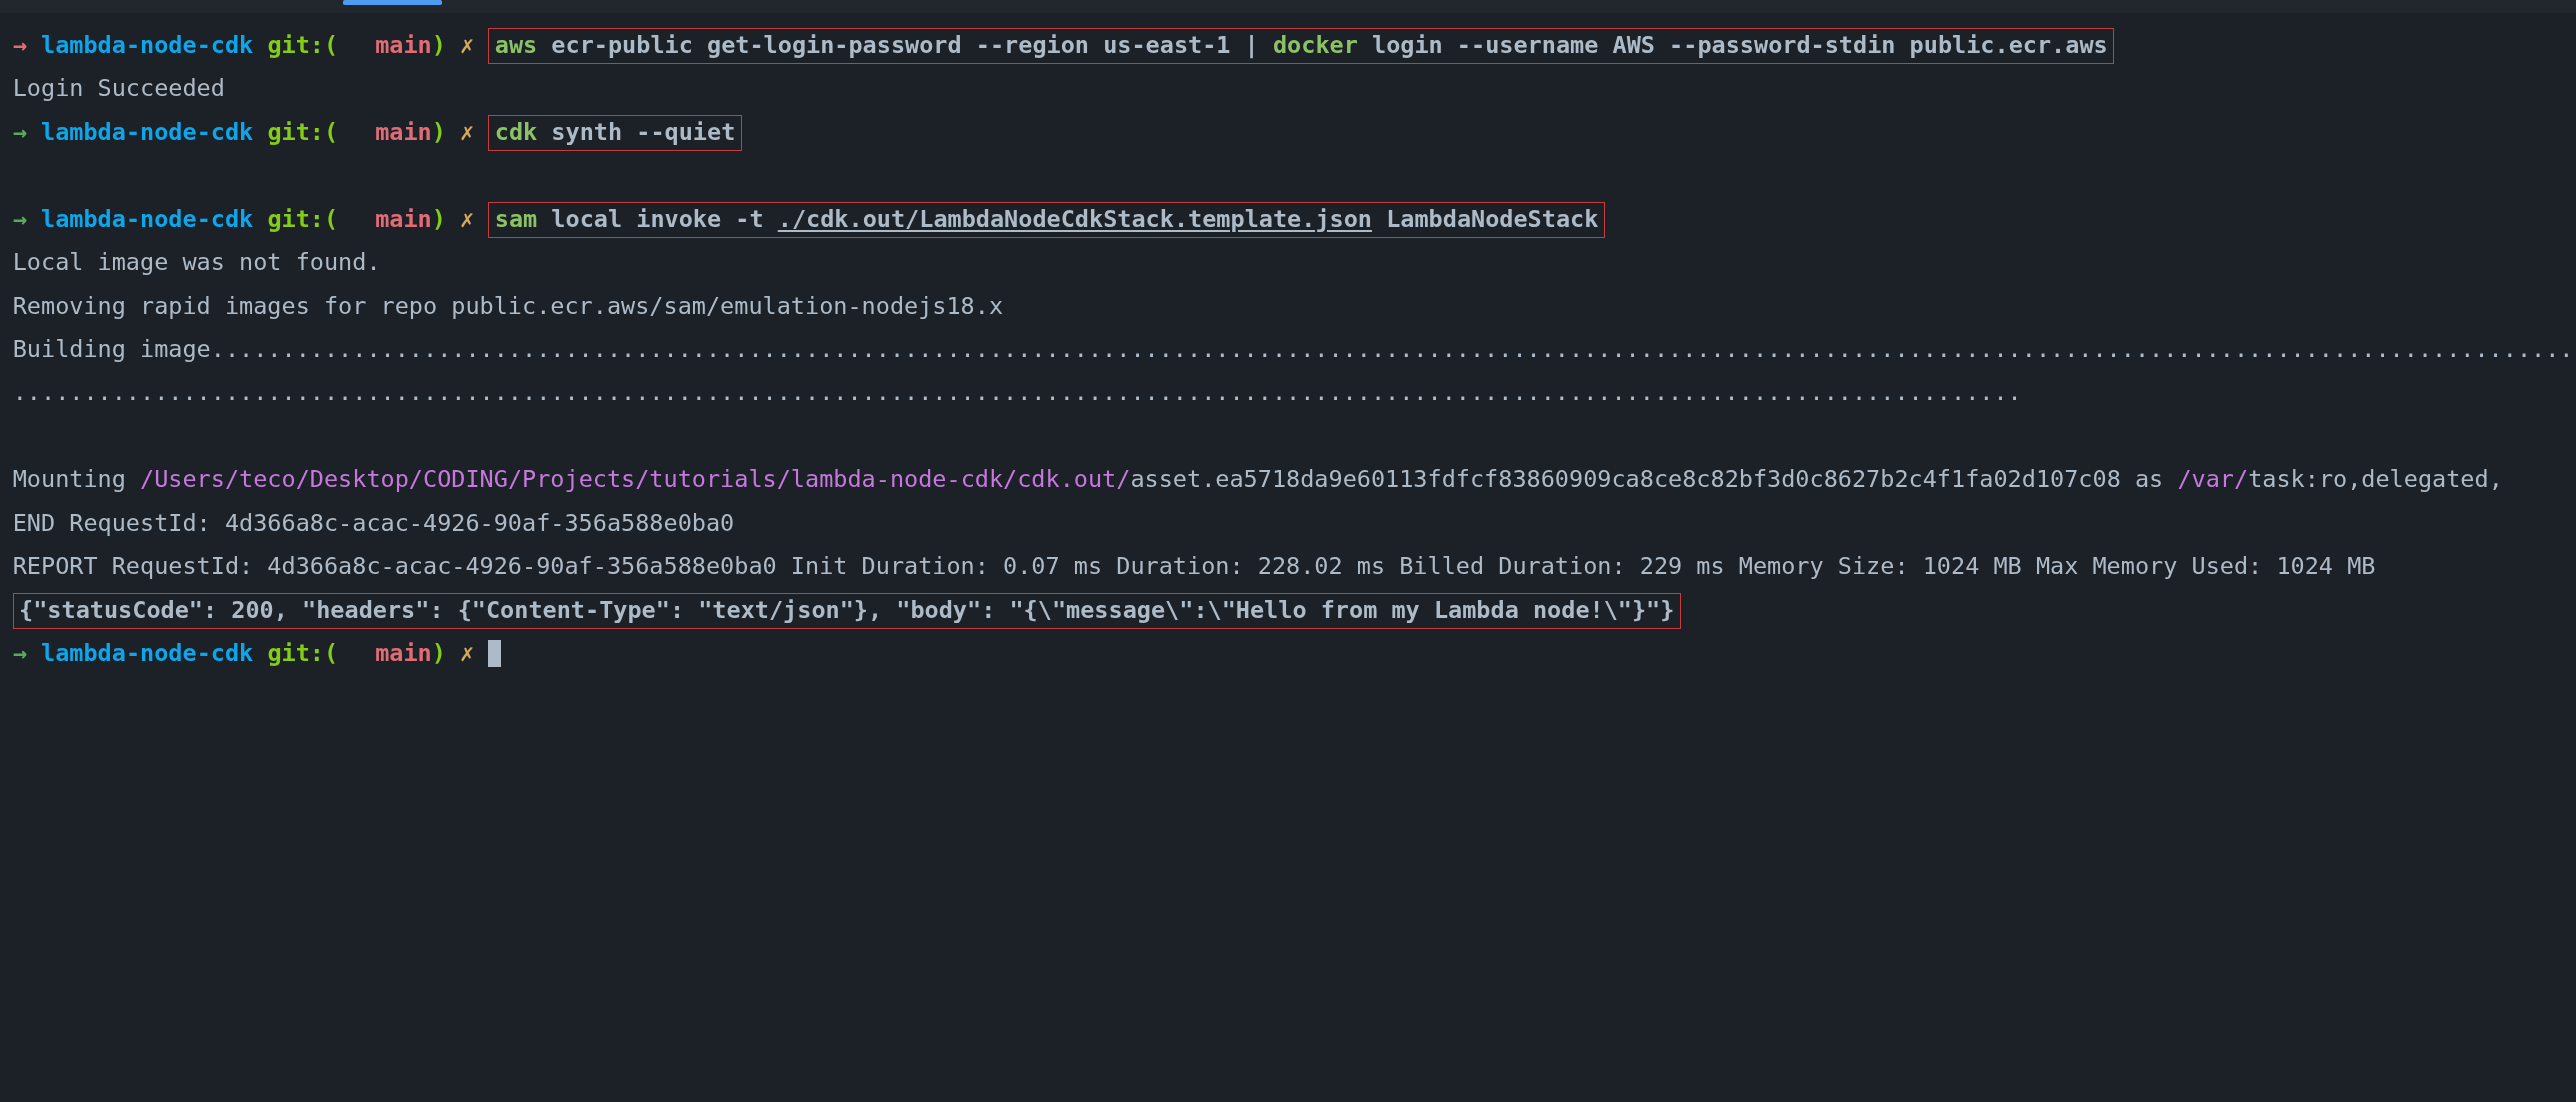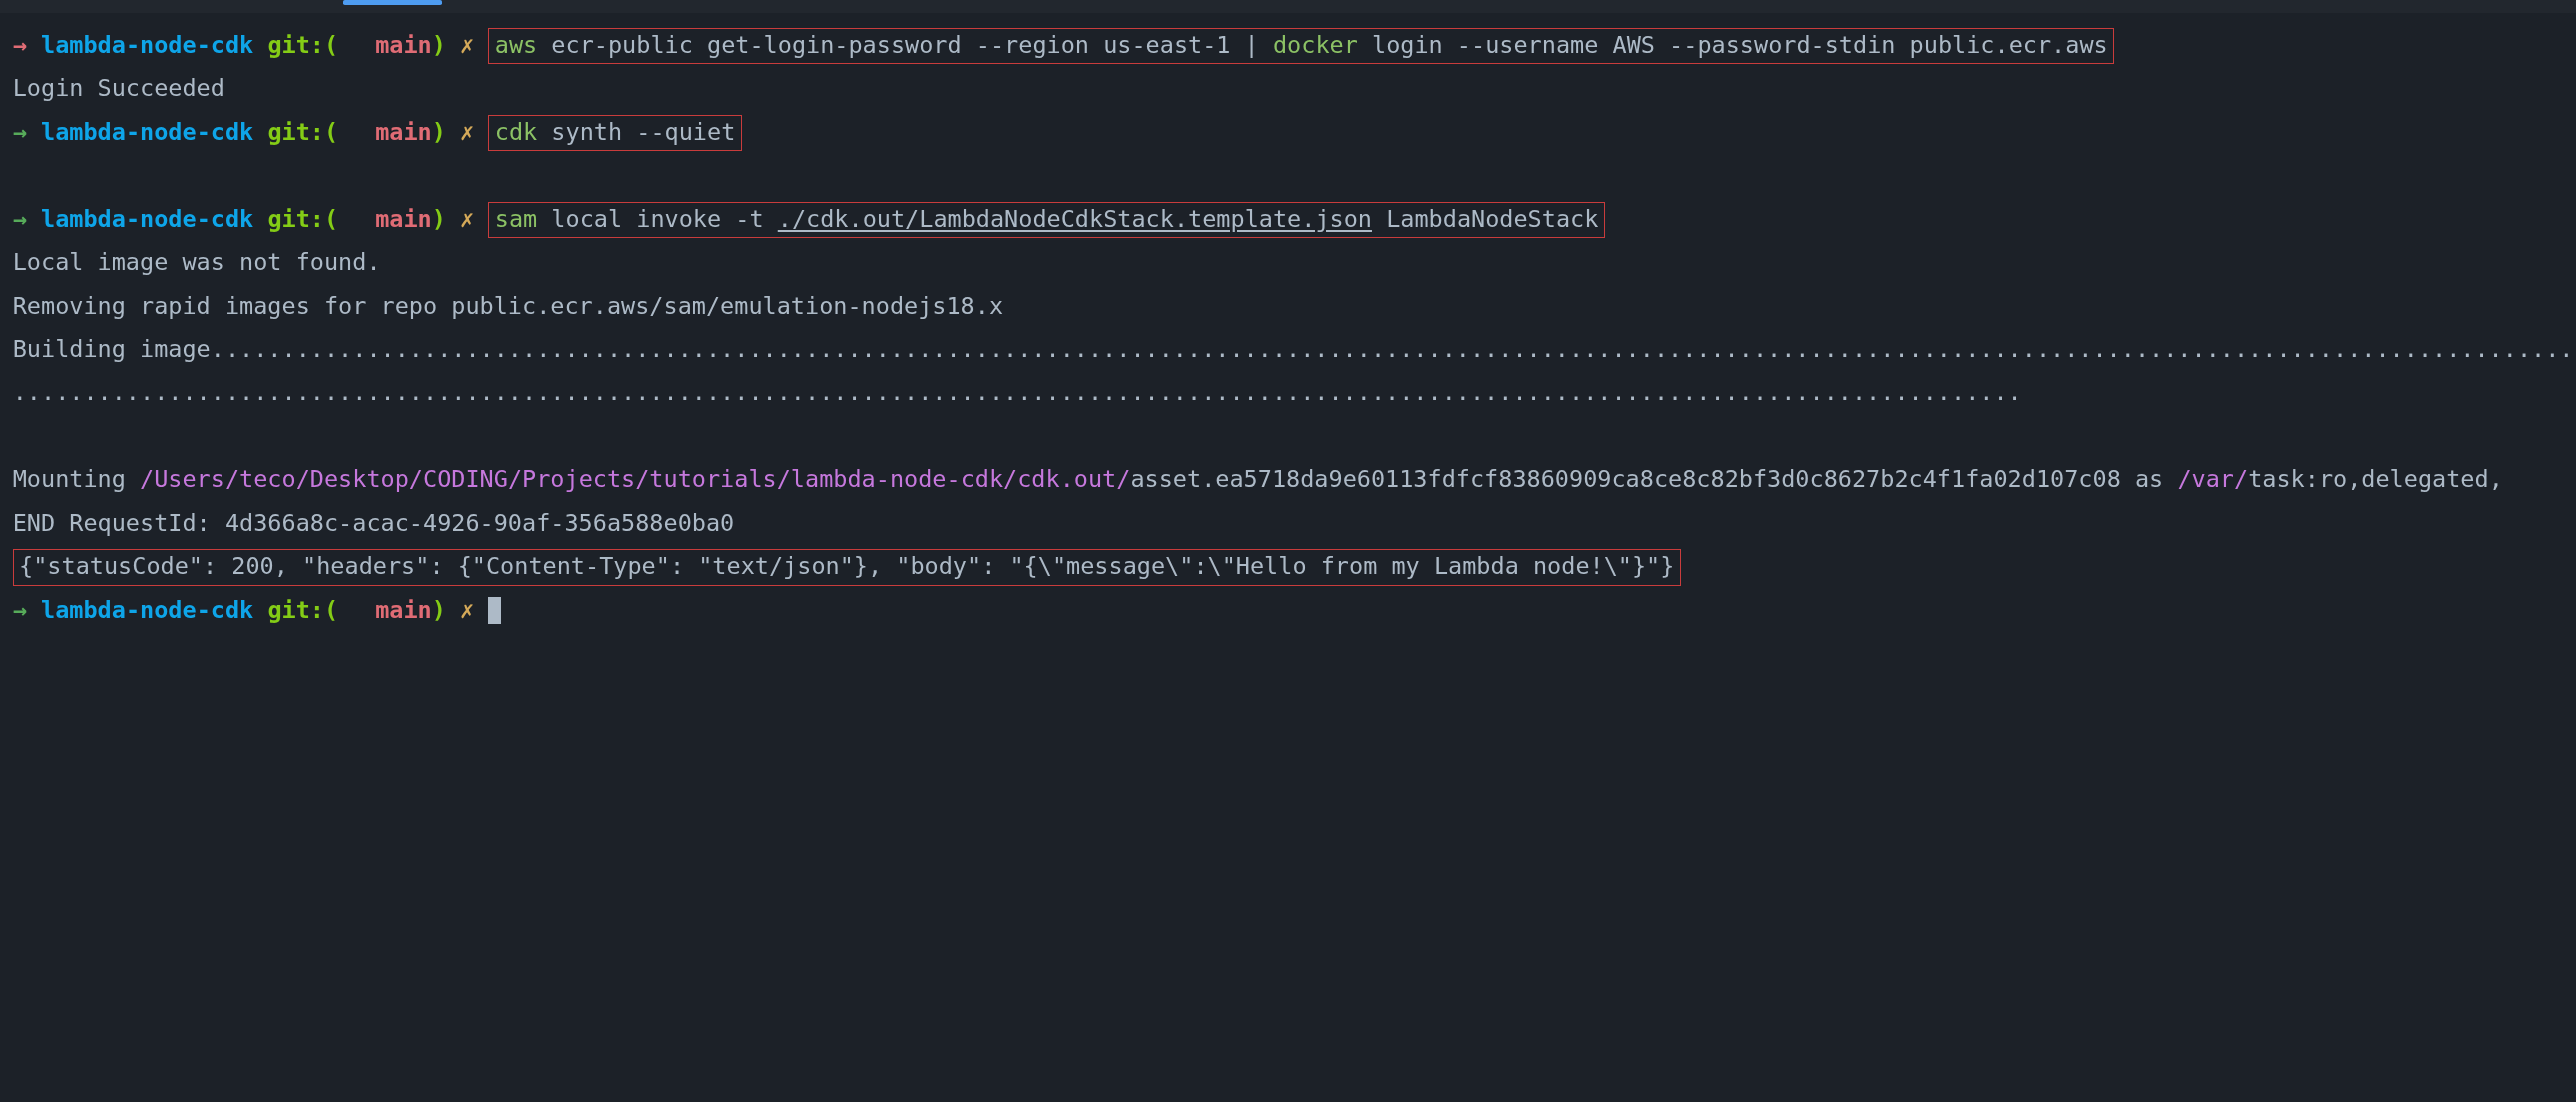--- a/index.html
+++ b/index.html
@@ -39,20 +39,21 @@
   .magenta { color: #c678dd; }
   .green { color: #8cc265; }
   .grey { color: #adbac7; }
   .bold { font-weight: bold; }
   .x { color: #d4a959; }
   .box {
     border: 1.8px solid #c93c3c;
     padding: 0 5.4px 1.8px 5.4px;
     display: inline-block;
     line-height: 1.4;
+    font-weight: bold;
   }
   .cursor {
     display: inline-block;
     width: 12.7px;
     height: 27px;
     background: #adbac7;
     vertical-align: text-bottom;
   }
   .u { text-decoration: underline; text-underline-offset: 2.7px; }
 </style>
@@ -113,20 +114,21 @@
   <span class="line">&nbsp;</span>
 
   <span class="line">
     <span class="grey">Mounting</span>
     <span> </span><span class="magenta">/Users/teco/Desktop/CODING/Projects/tutorials/lambda-node-cdk/cdk.out/</span><span class="grey">asset.ea5718da9e60113fdfcf83860909ca8ce8c82bf3d0c8627b2c4f1fa02d107c08</span>
     <span> </span><span class="grey">as</span>
     <span> </span><span class="magenta">/var/</span><span class="grey">task</span><span class="grey">:ro,delegated, </span>
   </span>
 
   <span class="line grey">END RequestId: 4d366a8c-acac-4926-90af-356a588e0ba0</span>
+  <span class="line grey">REPORT RequestId: 4d366a8c-acac-4926-90af-356a588e0ba0  Init Duration: 0.07 ms  Duration: 228.02 ms     Billed Duration: 229 ms Memory Size: 1024 MB    Max Memory Used: 1024 MB</span>
 
   <span class="line">
     <span class="box"><span class="grey">{"statusCode": 200, "headers": {"Content-Type": "text/json"}, "body": "{\"message\":\"Hello from my Lambda node!\"}"}</span></span>
   </span>
 
   <span class="line">
     <span class="arrow-green bold">→</span>
     <span> </span>
     <span class="cyan bold">lambda-node-cdk</span>
     <span> </span>

